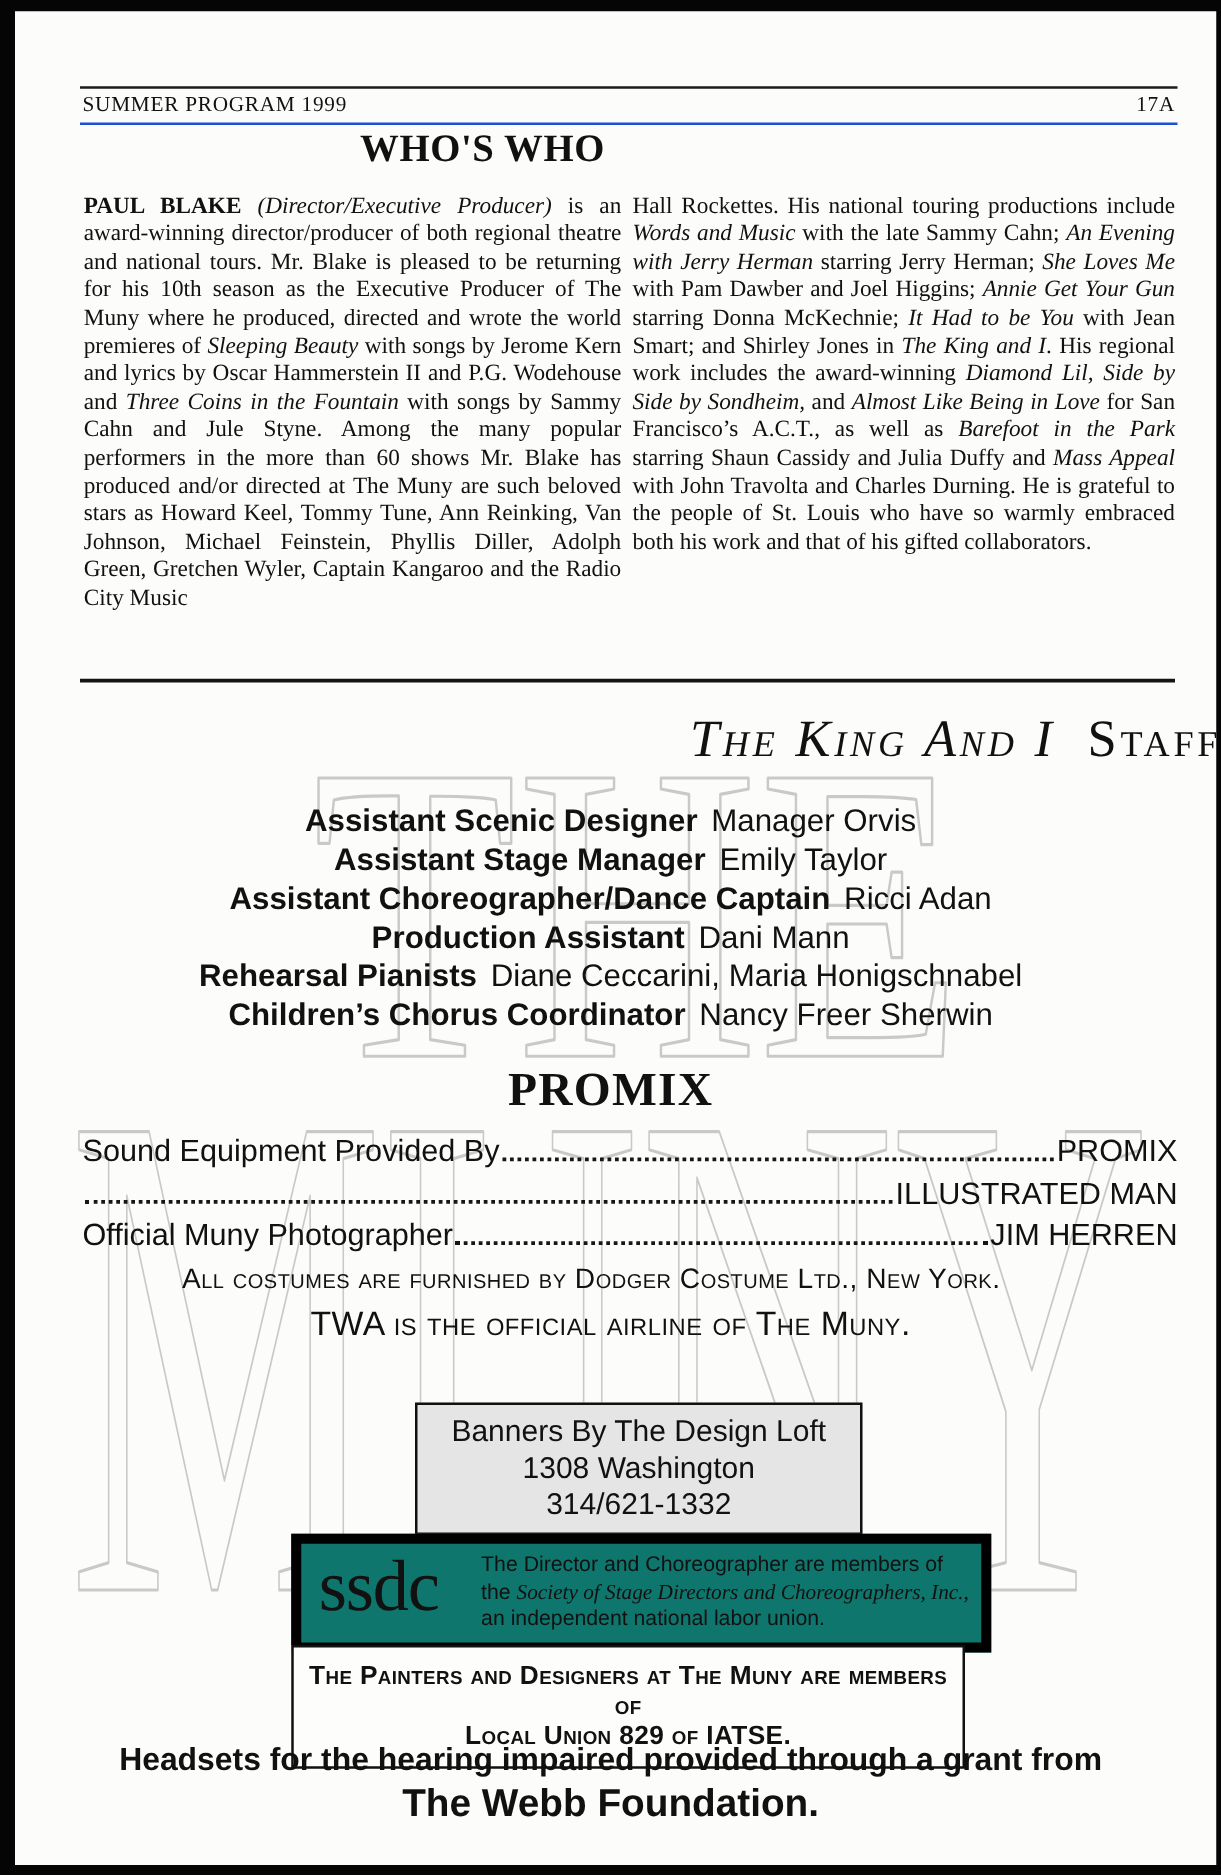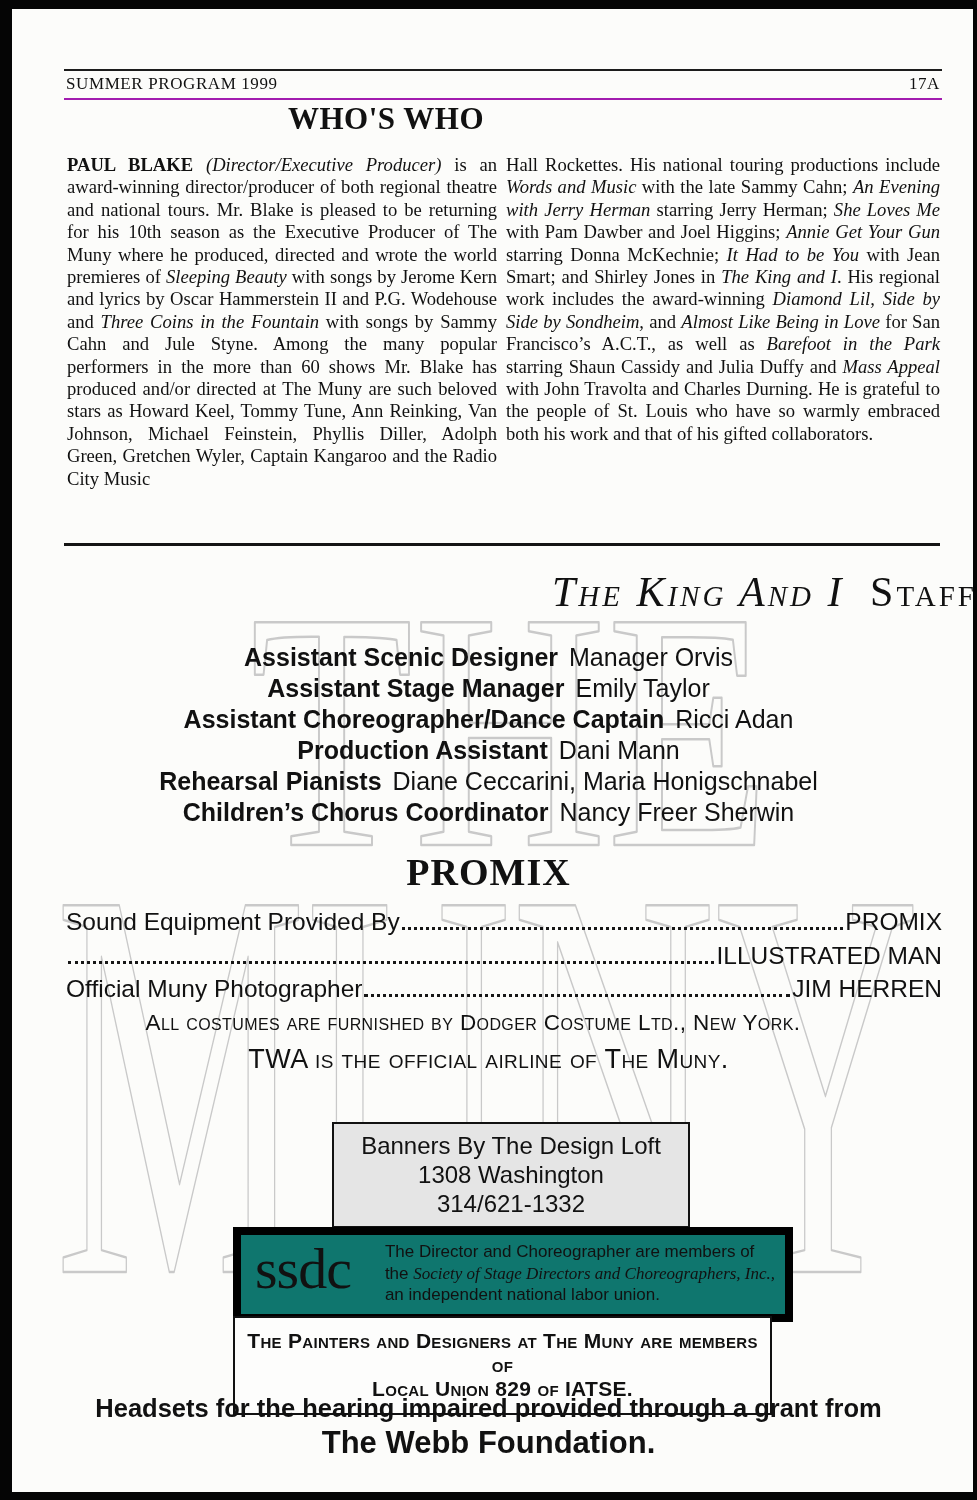--- a/index.html
+++ b/index.html
@@ -13,21 +13,21 @@
   .edge.left{left:0;top:0;width:12px;height:1500px;}
   .edge.right{right:0;top:0;width:4px;height:1500px;}
   .edge.bottom{left:0;bottom:0;width:977px;height:8px;}
 
   
   .watermark{position:absolute;left:0;top:500px;pointer-events:none;}
 
   
   .runhead{
     position:absolute;left:64px;top:69px;width:874px;
-    border-top:2px solid #1c1c1c;border-bottom:2px solid #a21caf;
+    border-top:2px solid #1c1c1c;border-bottom:2px solid #1d4ed8;
     display:flex;justify-content:space-between;align-items:baseline;
     padding:3px 2px 4px 2px;font-size:17px;letter-spacing:.6px;
   }
   .whoswho-title{
     position:absolute;left:0;top:101px;width:772px;text-align:center;
     font-weight:bold;font-size:31px;letter-spacing:.5px;
   }
   .bio{
     position:absolute;top:154px;font-size:18.6px;line-height:22.4px;
     text-align:justify;

